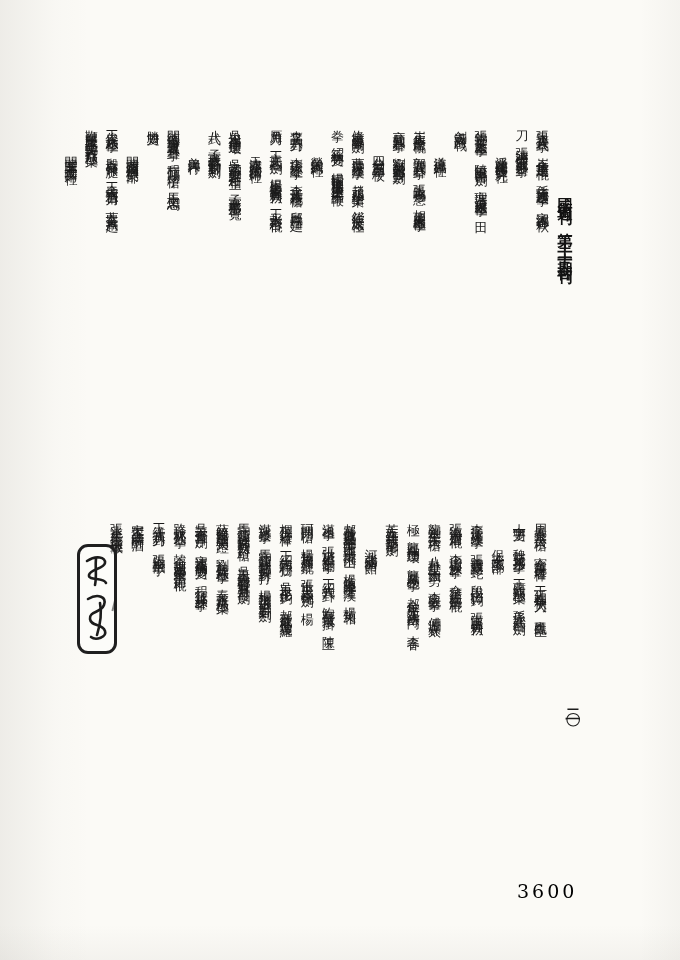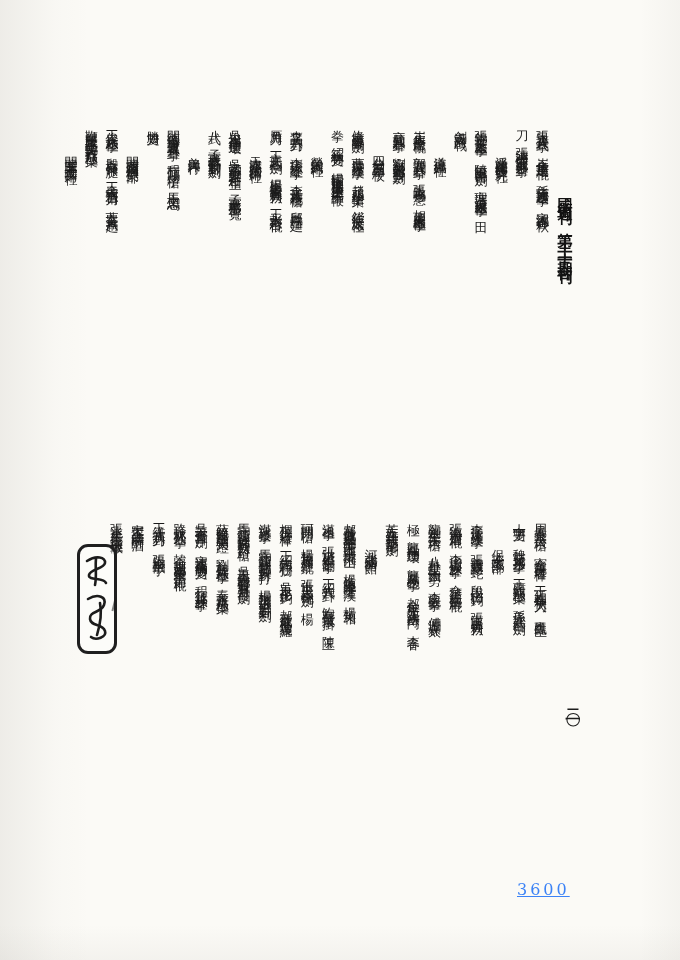--- a/index.html
+++ b/index.html
@@ -38,23 +38,22 @@
     font-weight:bold;color:#121212;white-space:nowrap;
   }
   .page-number{
     position:absolute;left:561px;top:698px;
     writing-mode:vertical-rl;text-orientation:upright;
     font-size:15px;letter-spacing:2px;line-height:24px;
     font-weight:bold;color:#1c1c1c;
   }
   .catalog-number{
     position:absolute;left:517px;top:880px;
-    font-size:16px;letter-spacing:3px;color:#3b82f6;
+    font-size:19px;letter-spacing:3px;color:#000000;
     font-family:"DejaVu Serif","Liberation Serif",serif;
-    text-decoration:underline;
   }
   .stamp{
     position:absolute;left:77px;top:544px;width:34px;height:104px;
     border:3px solid #1f1f1f;border-radius:11px;
     background:rgba(255,255,255,0.4);
   }
   .stamp svg{position:absolute;left:0;top:0;}
   .stamp-mark{
     position:absolute;left:113px;top:598px;width:6px;height:14px;
     border-left:2px solid rgba(30,30,30,0.55);transform:rotate(14deg);

